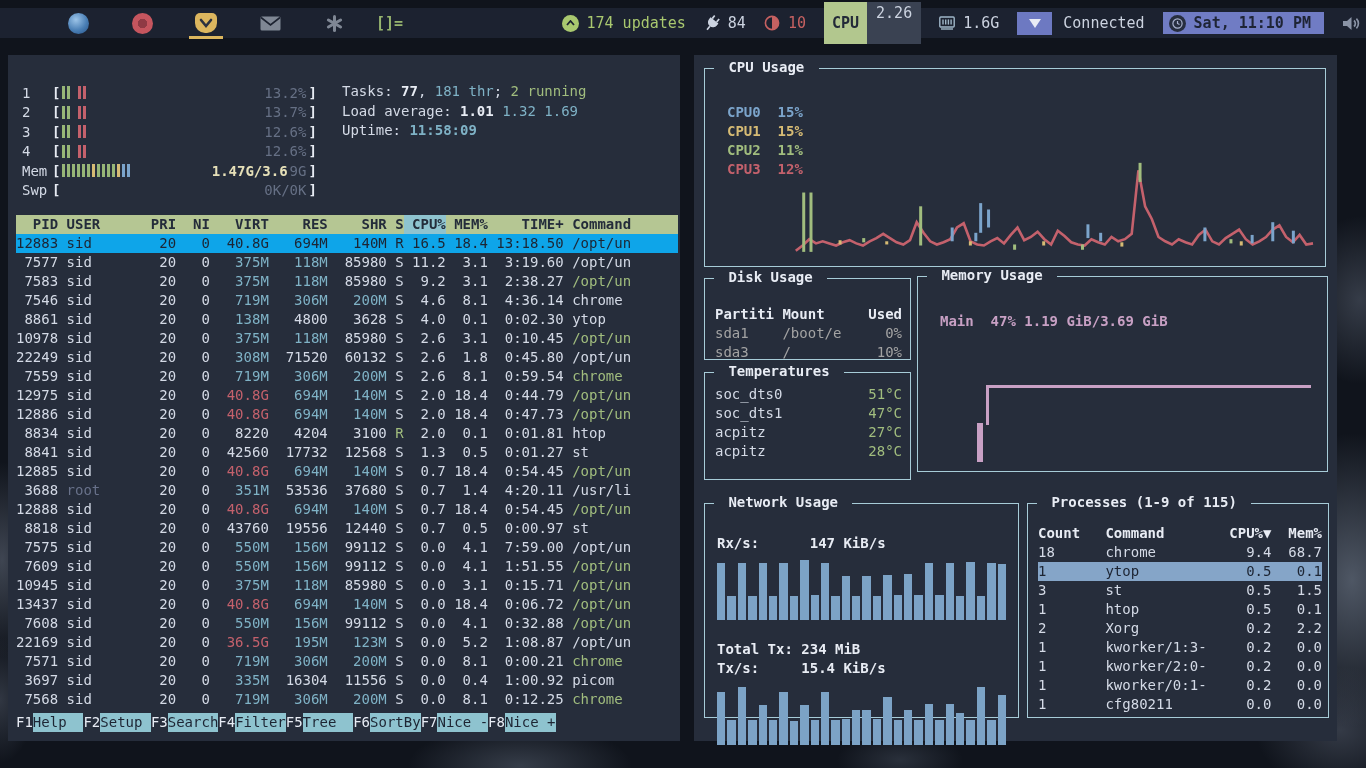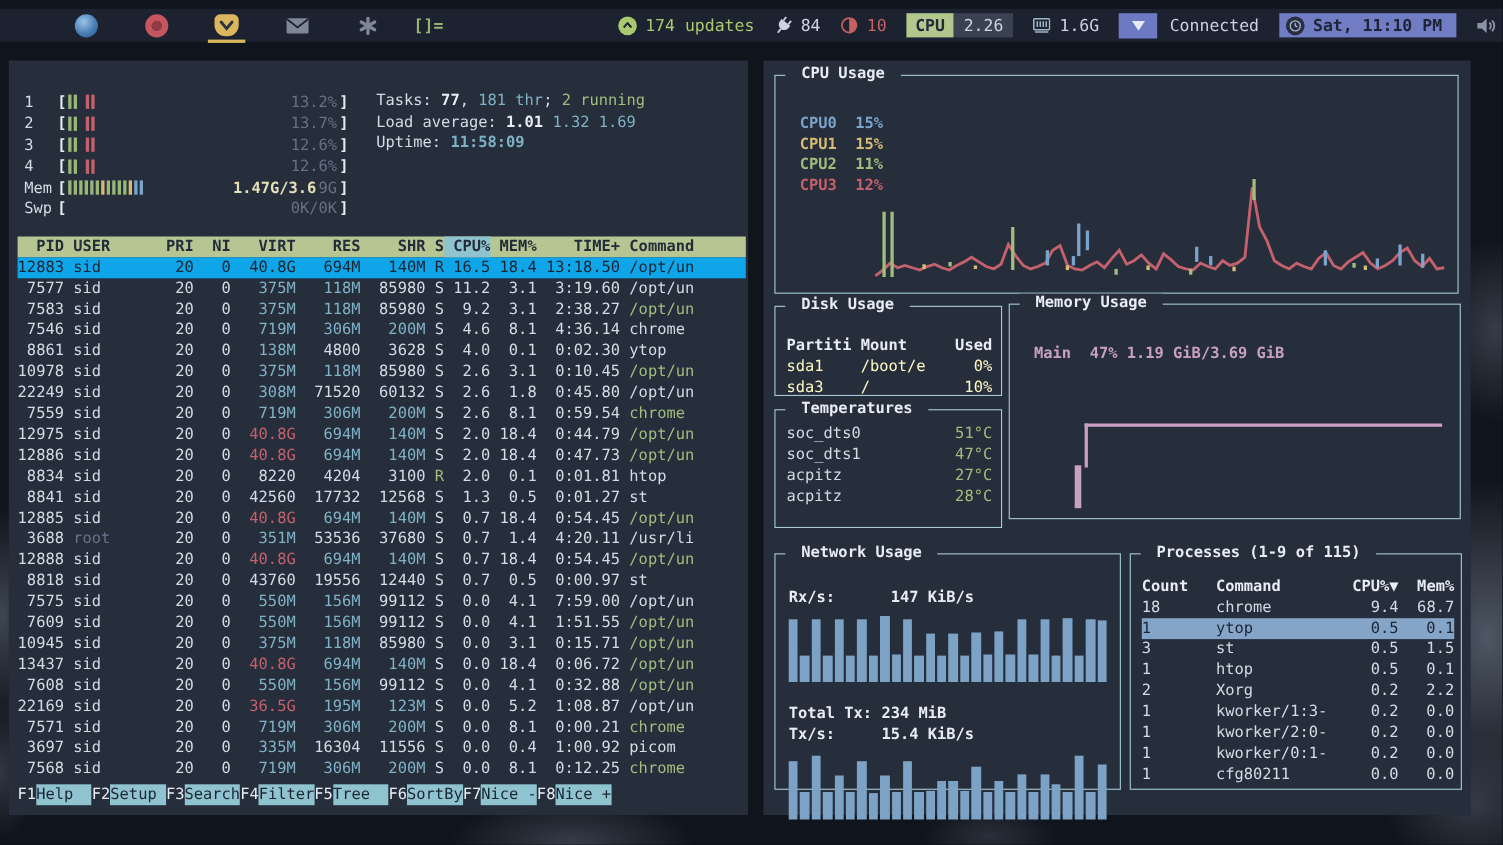--- a/index.html
+++ b/index.html
@@ -27,21 +27,21 @@
       background:radial-gradient(circle at 50% 50%, #8f3a44 0 32%, #c5555e 33% 100%);}
   .icon-pocket{width:22px;height:20px;border-radius:5px 5px 10px 10px;background:#dcb65e;
       display:flex;align-items:center;justify-content:center;}
   .layout-symbol{color:#97b56f;margin-left:30px;font-weight:bold;}
   .status{margin-left:auto;display:flex;align-items:center;gap:18px;padding-right:5px;}
   .sgroup{display:flex;align-items:center;gap:8px;}
   .txt-green{color:#a9c86f;} .txt-fg{color:#ccd3e0;} .txt-red{color:#c66161;}
   .upd-circle{width:17px;height:17px;border-radius:50%;background:#a9c86f;
       display:flex;align-items:center;justify-content:center;}
   .chip-cpu{display:flex;align-items:stretch;}
-  .chip-cpu .lbl{background:#b2c78e;color:#232a38;padding:2px 8px;font-weight:bold;}
+  .chip-cpu .lbl{background:#b2c78e;color:#232a38;padding:12px 8px;font-weight:bold;}
   .chip-cpu .val{background:#3a4252;color:#ccd3e0;padding:2px 9px;}
   .chip-neticon{width:35px;height:23px;background:#6d79c2;display:flex;align-items:center;justify-content:center;}
   .chip-clock{display:flex;align-items:center;gap:8px;background:#707cc4;color:#1e2435;
       font-weight:bold;padding:2px 13px 2px 6px;}
   .clock-circle{width:17px;height:17px;border-radius:50%;background:#272e3f;
       display:flex;align-items:center;justify-content:center;}
   
   .window{position:absolute;background:#262d3b;}
   #win-htop{left:8px;top:55px;width:672px;height:686px;}
   #win-ytop{left:694px;top:55px;width:643px;height:686px;}
@@ -86,21 +86,21 @@
   #box-mem{left:223px;top:221px;width:409px;height:194px;}
   #box-temp{left:10px;top:317px;width:205px;height:106px;}
   #box-net{left:10px;top:448px;width:313px;height:213px;}
   #box-proc{left:333px;top:448px;width:300px;height:213px;text-decoration:underline;}
   .legend{position:absolute;left:22px;top:34px;font-size:14px;line-height:19px;font-weight:bold;white-space:pre;}
   .cpuchart{position:absolute;left:6px;right:6px;bottom:6px;height:118px;}
   .memline{position:absolute;left:22px;top:36px;font-size:14px;font-weight:bold;color:#c8a0c4;white-space:pre;}
   .memchart{position:absolute;left:10px;right:10px;top:60px;bottom:8px;}
   .memchart div{position:absolute;background:#c8a0c4;}
   .diskc{position:absolute;left:10px;top:10px;right:8px;font-size:14px;line-height:19px;}
-  .disk-row{display:grid;grid-template-columns:8ch 9ch 1fr;color:#fef9c3;}
+  .disk-row{display:grid;grid-template-columns:8ch 9ch 1fr;color:#a3a3a3;}
   .disk-row span:last-child{text-align:right;}
   .disk-row.hdr{color:#e8ecf4;font-weight:bold;margin-top:16px;}
   .tempc{position:absolute;left:10px;top:12px;right:8px;font-size:14px;line-height:19px;}
   .temp-row{display:flex;color:#d4dae6;}
   .temp-row .tv{margin-left:auto;color:#a1bd7e;}
   .netc{position:absolute;left:12px;top:30px;right:12px;font-size:14px;line-height:19px;color:#e8ecf4;}
   .net-bold{font-weight:bold;white-space:pre;}
   .netchart{position:relative;display:flex;align-items:flex-end;gap:2px;height:62px;margin-top:5px;}
   .netchart .nbar{flex:1 1 auto;background:#7ca3c6;}
   .net-spacer{height:20px;}

